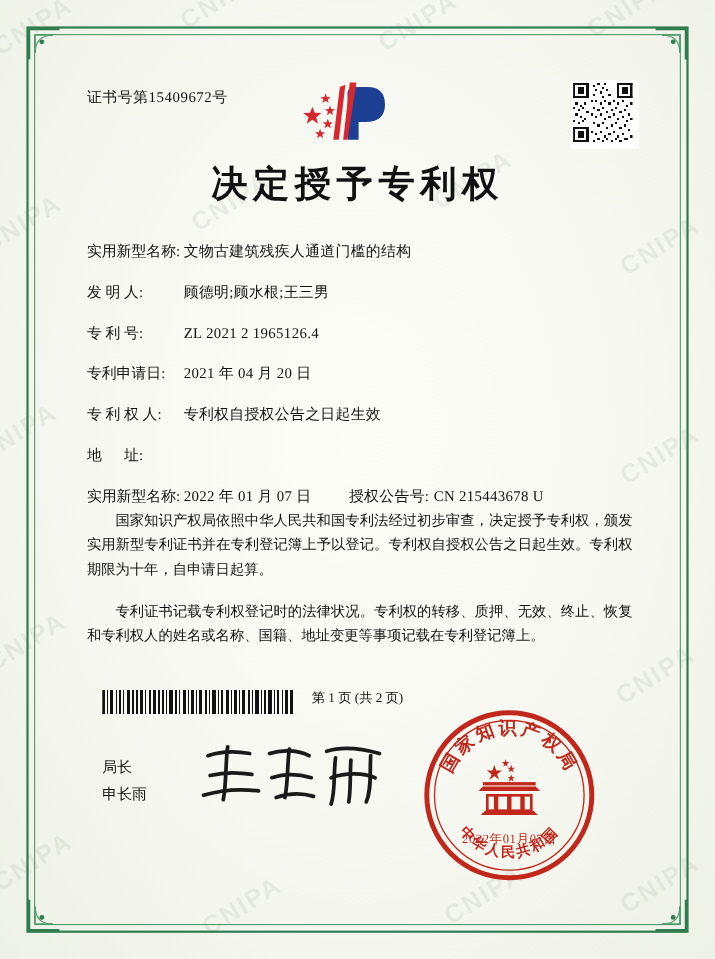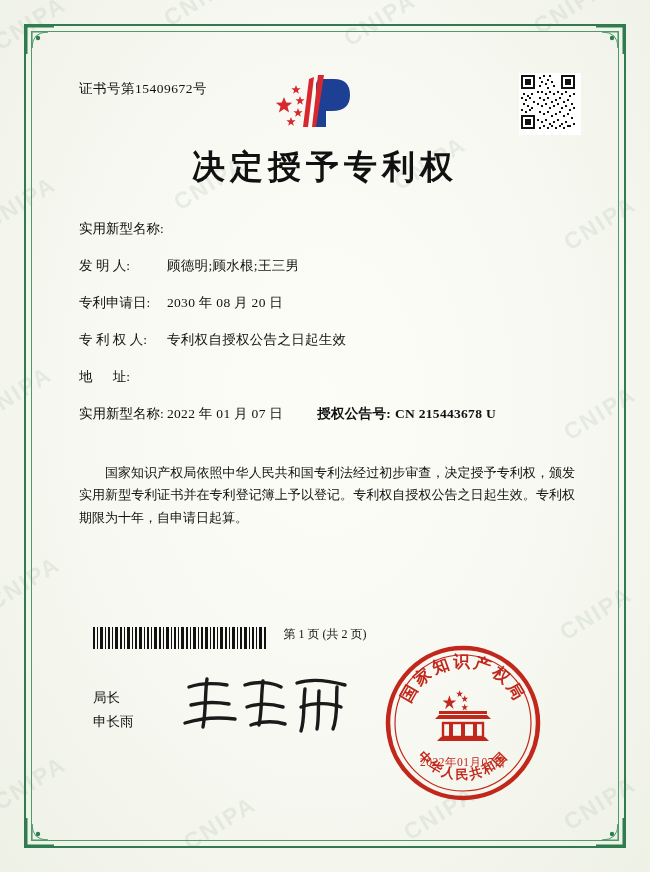--- a/index.html
+++ b/index.html
@@ -145,21 +145,20 @@
   .field .val {
     color: #111;
     letter-spacing: 0.3px;
   }
   .field .val2 {
     margin-left: 34px;
   }
   .inline-pair {
     display: flex;
     align-items: baseline;
-    font-weight: bold;
   }
   .inline-pair .lbl2 {
     white-space: pre;
     margin-right: 4px;
   }
 
   .paras {
     position: absolute;
     left: 48px;
     top: 415px;
@@ -412,31 +411,36 @@
         </g>
       </svg>
     </div>
 
     <div class="doc-title">决定授予专利权</div>
 
     <div class="fields">
 
       <div class="field">
         <span class="lbl">实用新型名称:</span>
+        <span class="val">文物古建筑残疾人通道门槛的结构</span>
       </div>
 
       <div class="field">
         <span class="lbl">发 明 人:</span>
         <span class="val">顾德明;顾水根;王三男</span>
       </div>
 
+      <div class="field">
+        <span class="lbl">专 利 号:</span>
+        <span class="val">ZL 2021 2 1965126.4</span>
+      </div>
 
       <div class="field">
         <span class="lbl">专利申请日:</span>
-        <span class="val">2030 年 08 月 20 日</span>
+        <span class="val">2021 年 04 月 20 日</span>
       </div>
 
       <div class="field">
         <span class="lbl">专 利 权 人:</span>
         <span class="val">专利权自授权公告之日起生效</span>
       </div>
 
       <div class="field">
         <span class="lbl">地      址:</span>
       </div>
@@ -447,20 +451,21 @@
         <span class="val val2 inline-pair">
           <span class="lbl2">授权公告号:</span>
           <span>CN 215443678 U</span>
         </span>
       </div>
 
     </div>
 
     <div class="paras">
       <p>国家知识产权局依照中华人民共和国专利法经过初步审查，决定授予专利权，颁发实用新型专利证书并在专利登记簿上予以登记。专利权自授权公告之日起生效。专利权期限为十年，自申请日起算。</p>
+      <p>专利证书记载专利权登记时的法律状况。专利权的转移、质押、无效、终止、恢复和专利权人的姓名或名称、国籍、地址变更等事项记载在专利登记簿上。</p>
     </div>
 
     <div class="barcode">
       <svg width="175" height="22" viewBox="0 0 175 22" shape-rendering="crispEdges">
         <g fill="#111111">
           <rect x="0" y="0" width="2" height="22"></rect>
             <rect x="4" y="0" width="1" height="22"></rect>
           <rect x="7" y="0" width="3" height="22"></rect>
             <rect x="12" y="0" width="1" height="22"></rect>
           <rect x="15" y="0" width="2" height="22"></rect>

